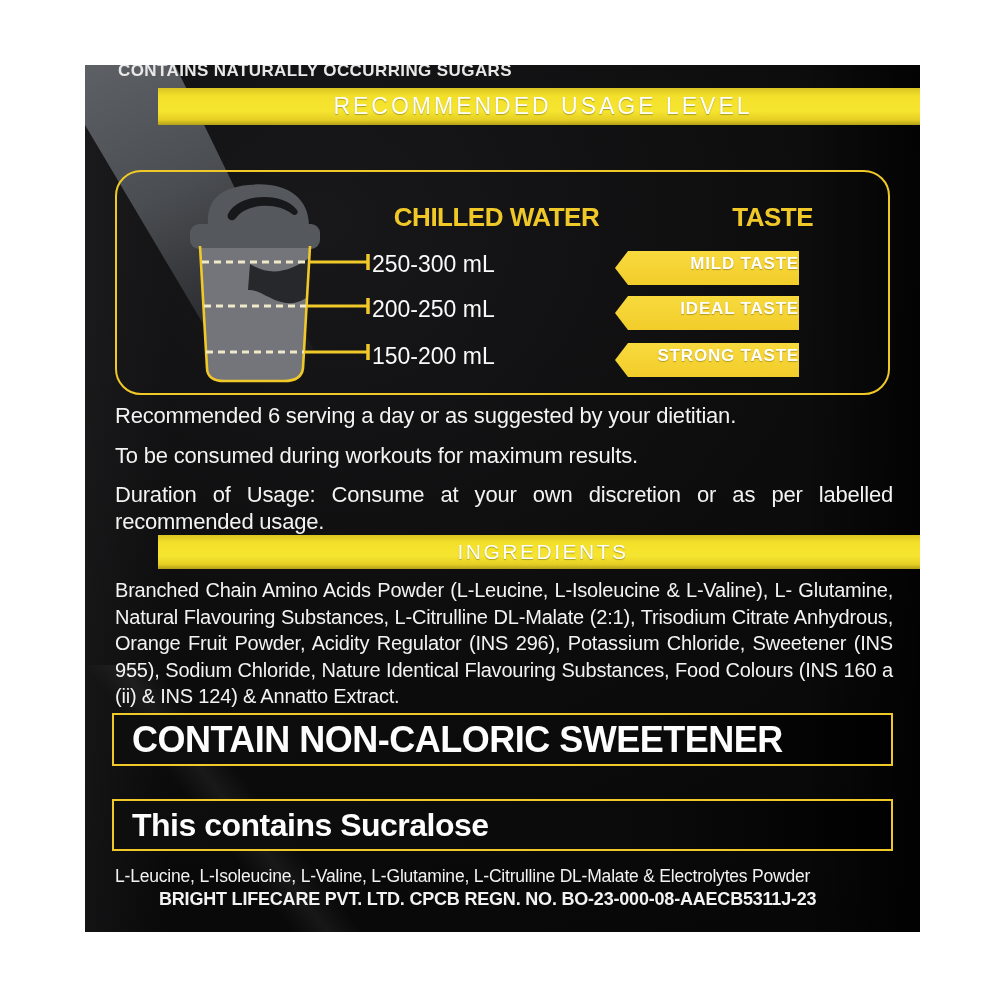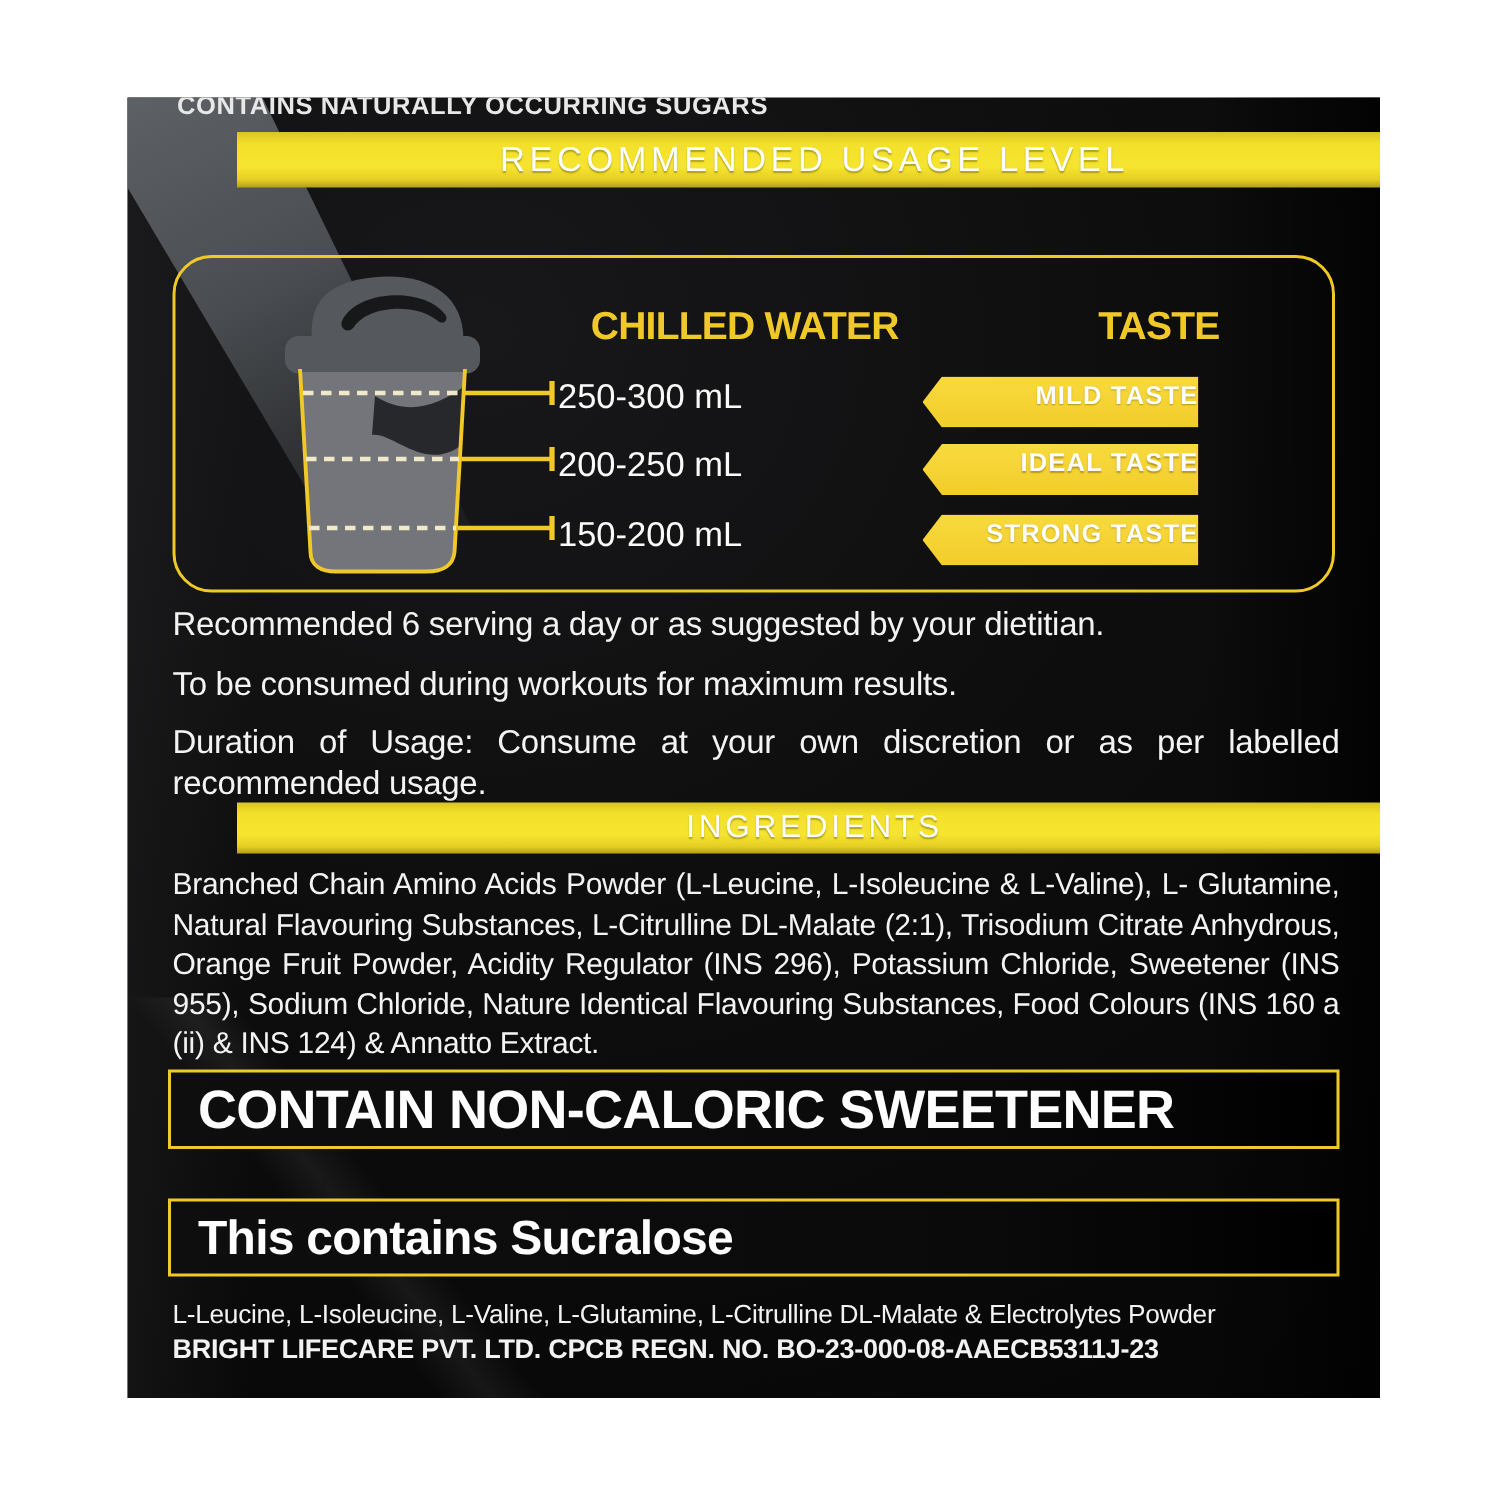--- a/index.html
+++ b/index.html
@@ -58,21 +58,21 @@
   .callout{position:absolute;left:27px;width:781px;border:2px solid #f0c928;box-sizing:border-box;
     background:linear-gradient(90deg,#0e0e0f, #0a0a0b 70%, #000 100%);}
   .callout.sweetener{top:648px;height:53px;}
   .callout.sucralose{top:711px;height:52px;margin-top:23px;}
   .callout-text{padding-left:18px;color:#fdfdfd;font-weight:bold;white-space:nowrap;}
   .callout.sweetener .callout-text{font-size:36px;line-height:49px;letter-spacing:-.5px;}
   .callout.sucralose .callout-text{font-size:32px;line-height:48px;letter-spacing:-.5px;}
 
   .foot-line{position:absolute;left:30px;white-space:nowrap;color:#f2f2f2;}
   .composition{top:788px;font-size:17.5px;letter-spacing:-.2px;margin-top:13px;}
-  .manufacturer{top:824px;font-size:18px;letter-spacing:-.2px;font-weight:bold;}
+  .manufacturer{top:824px;font-size:18px;letter-spacing:-.2px;font-weight:bold;margin-left:44px;}
 </style>
 </head>
 <body>
 
 <div class="page">
   <div class="label">
     <div class="sheen"></div>
     <div class="crease"></div>
 
     <div class="top-note">CONTAINS NATURALLY OCCURRING SUGARS</div>

